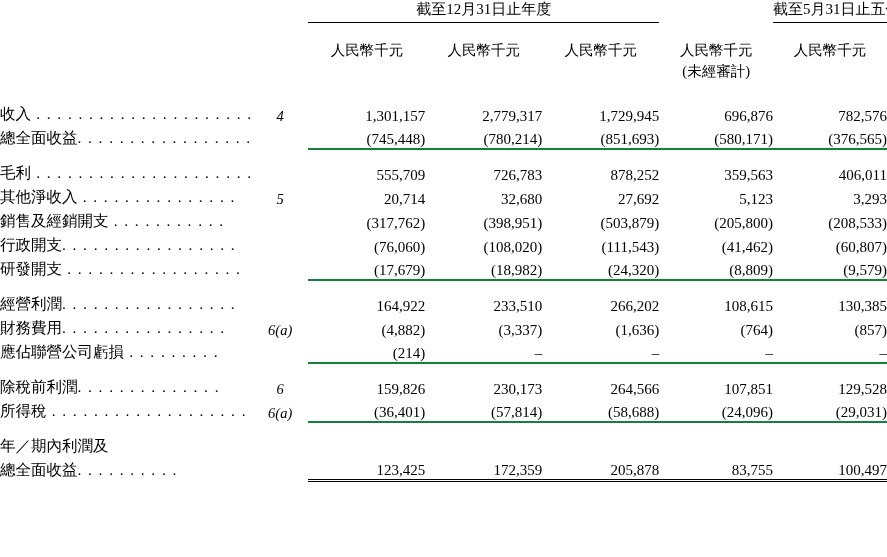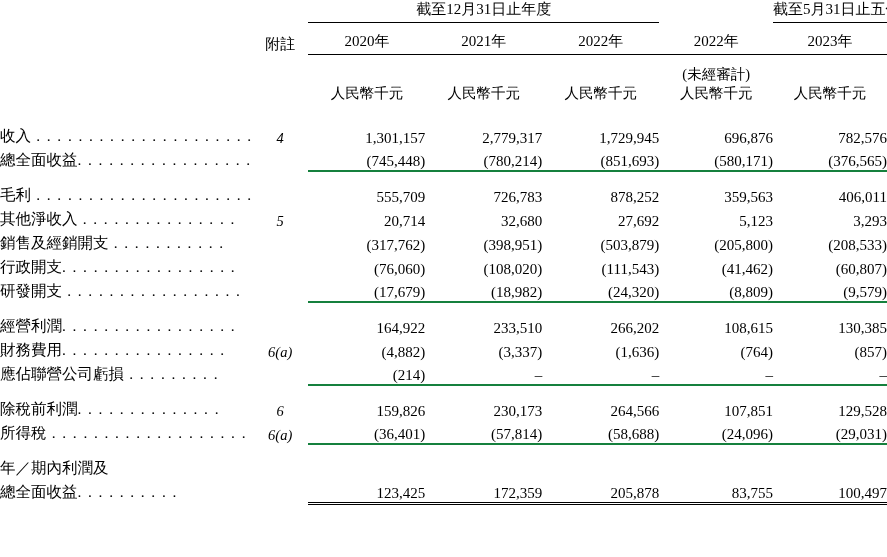--- a/index.html
+++ b/index.html
@@ -105,52 +105,43 @@
       <td class="spacer-cell"></td>
       <td class="hdr-center grp-rule" colspan="3" style="padding-bottom:3px;">截至12月31日止年度</td>
       <td class="spacer-cell" style="width:8px"></td>
       <td class="hdr-center grp-rule" style="padding-bottom:3px;">截至5月31日止五個月</td>
     </tr>
 
     <tr class="row-sp">
       <td colspan="7" class="spacer-cell">&nbsp;</td>
     </tr>
 
-    <tr>
-      <td class="spacer-cell"></td>
-      <td class="hdr-note">附註</td>
-      <td class="hdr-center grp-rule" style="padding-bottom:3px;">2020年</td>
-      <td class="hdr-center grp-rule" style="padding-bottom:3px;">2021年</td>
-      <td class="hdr-center grp-rule" style="padding-bottom:3px;">2022年</td>
-      <td class="hdr-center grp-rule" style="padding-bottom:3px;">2022年</td>
-      <td class="hdr-center grp-rule" style="padding-bottom:3px;">2023年</td>
-    </tr>
 
     <tr class="row-sp">
       <td colspan="7" class="spacer-cell">&nbsp;</td>
     </tr>
 
     <tr>
       <td class="spacer-cell"></td>
       <td class="spacer-cell"></td>
+      <td class="hdr-center unit-line">人民幣千元</td>
+      <td class="hdr-center unit-line">人民幣千元</td>
+      <td class="hdr-center unit-line">人民幣千元</td>
+      <td class="hdr-center unit-line">人民幣千元</td>
+      <td class="hdr-center unit-line">人民幣千元</td>
+    </tr>
+
+    <tr>
+      <td class="spacer-cell"></td>
+      <td class="spacer-cell"></td>
       <td class="spacer-cell"></td>
       <td class="spacer-cell"></td>
       <td class="spacer-cell"></td>
       <td class="sub-note" style="padding-top:2px;">(未經審計)</td>
       <td class="spacer-cell"></td>
-    </tr>
-
-    <tr>
-      <td class="spacer-cell"></td>
-      <td class="spacer-cell"></td>
-      <td class="hdr-center unit-line">人民幣千元</td>
-      <td class="hdr-center unit-line">人民幣千元</td>
-      <td class="hdr-center unit-line">人民幣千元</td>
-      <td class="hdr-center unit-line">人民幣千元</td>
-      <td class="hdr-center unit-line">人民幣千元</td>
     </tr>
 
     <tr style="height:20px">
       <td colspan="7" class="spacer-cell">&nbsp;</td>
     </tr>
 
     </tbody>
       <tbody id="rows-body">
         <tr class="row-h">
           <td class="label"><span>收入</span><span class="dots"> . . . . . . . . . . . . . . . . . . . . .</span></td>

